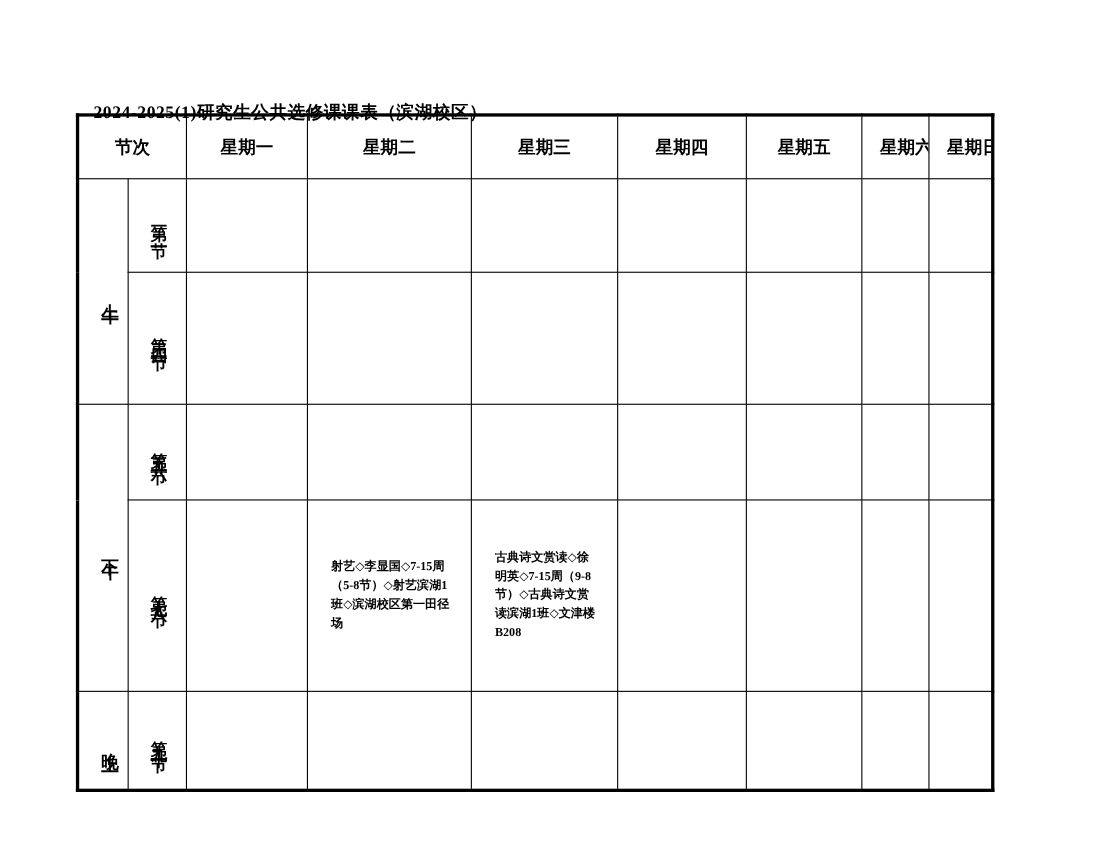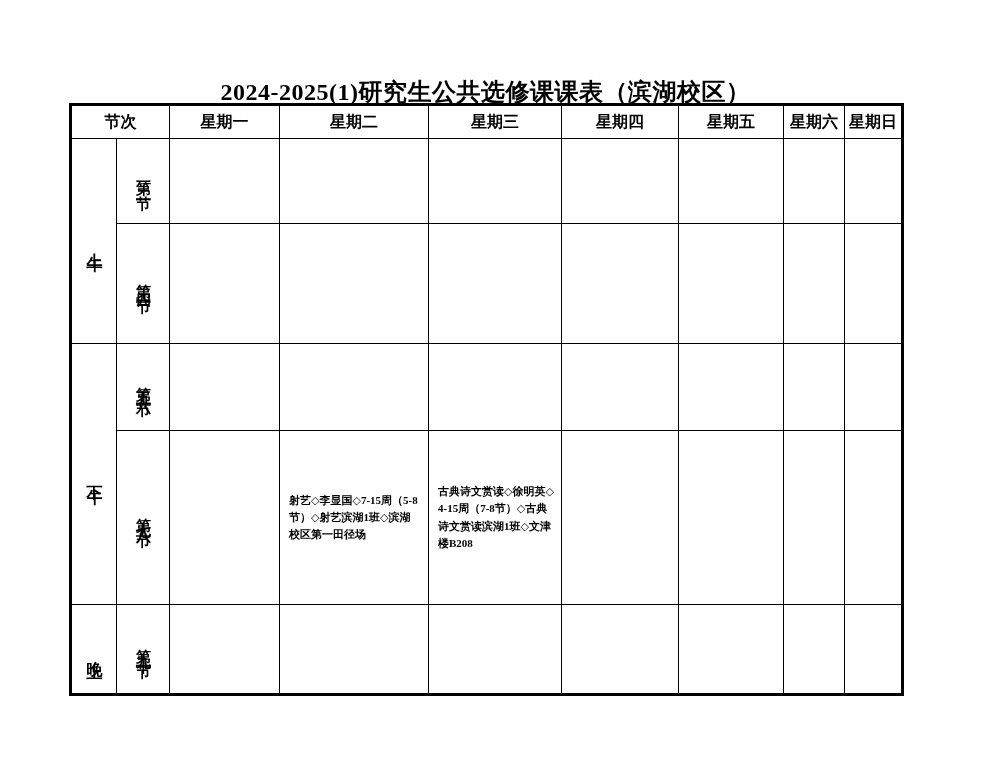--- a/index.html
+++ b/index.html
@@ -14,40 +14,40 @@
     background: #ffffff;
     color: #000000;
     font-family: "Liberation Serif", "DejaVu Serif", serif;
     overflow: hidden;
   }
   .doc-title {
     position: absolute;
     top: 76px;
     left: 69px;
     width: 833px;
-    margin: 0;
-    text-align: center;
-    font-size: 24px;
+    margin: 16px;
+    text-align: left;
+    font-size: 16px;
     font-weight: bold;
     letter-spacing: 0.5px;
     white-space: nowrap;
   }
   table.schedule {
     position: absolute;
     left: 69px;
     top: 103px;
     width: 833px;
     border-collapse: collapse;
     table-layout: fixed;
     border: 3px solid #000;
   }
   table.schedule th,
   table.schedule td {
     border: 1.5px solid #000;
-    padding: 4px;
+    padding: 16px;
     overflow: hidden;
   }
   tr.header-row th {
     height: 24px;
     font-size: 16px;
     font-weight: bold;
     text-align: center;
     vertical-align: middle;
     white-space: nowrap;
   }
@@ -149,21 +149,21 @@
       <td></td>
     </tr>
 
     <tr style="height:174px">
       <td class="vcell"><span class="vtext period">第七八节</span></td>
       <td></td>
       <td class="course">
             <div class="course-text">射艺◇李显国◇7-15周（5-8节）◇射艺滨湖1班◇滨湖校区第一田径场</div>
           </td>
       <td class="course">
-            <div class="course-text">古典诗文赏读◇徐明英◇4-15周（7-8节）◇古典诗文赏读滨湖1班◇文津楼B208</div>
+            <div class="course-text">古典诗文赏读◇徐明英◇7-15周（9-8节）◇古典诗文赏读滨湖1班◇文津楼B208</div>
           </td>
       <td></td>
       <td></td>
       <td></td>
       <td></td>
     </tr>
 
     <tr style="height:90px">
       <td class="vcell"><span class="vtext tod">晚上</span></td>
       <td class="vcell"><span class="vtext period">第九十节</span></td>

